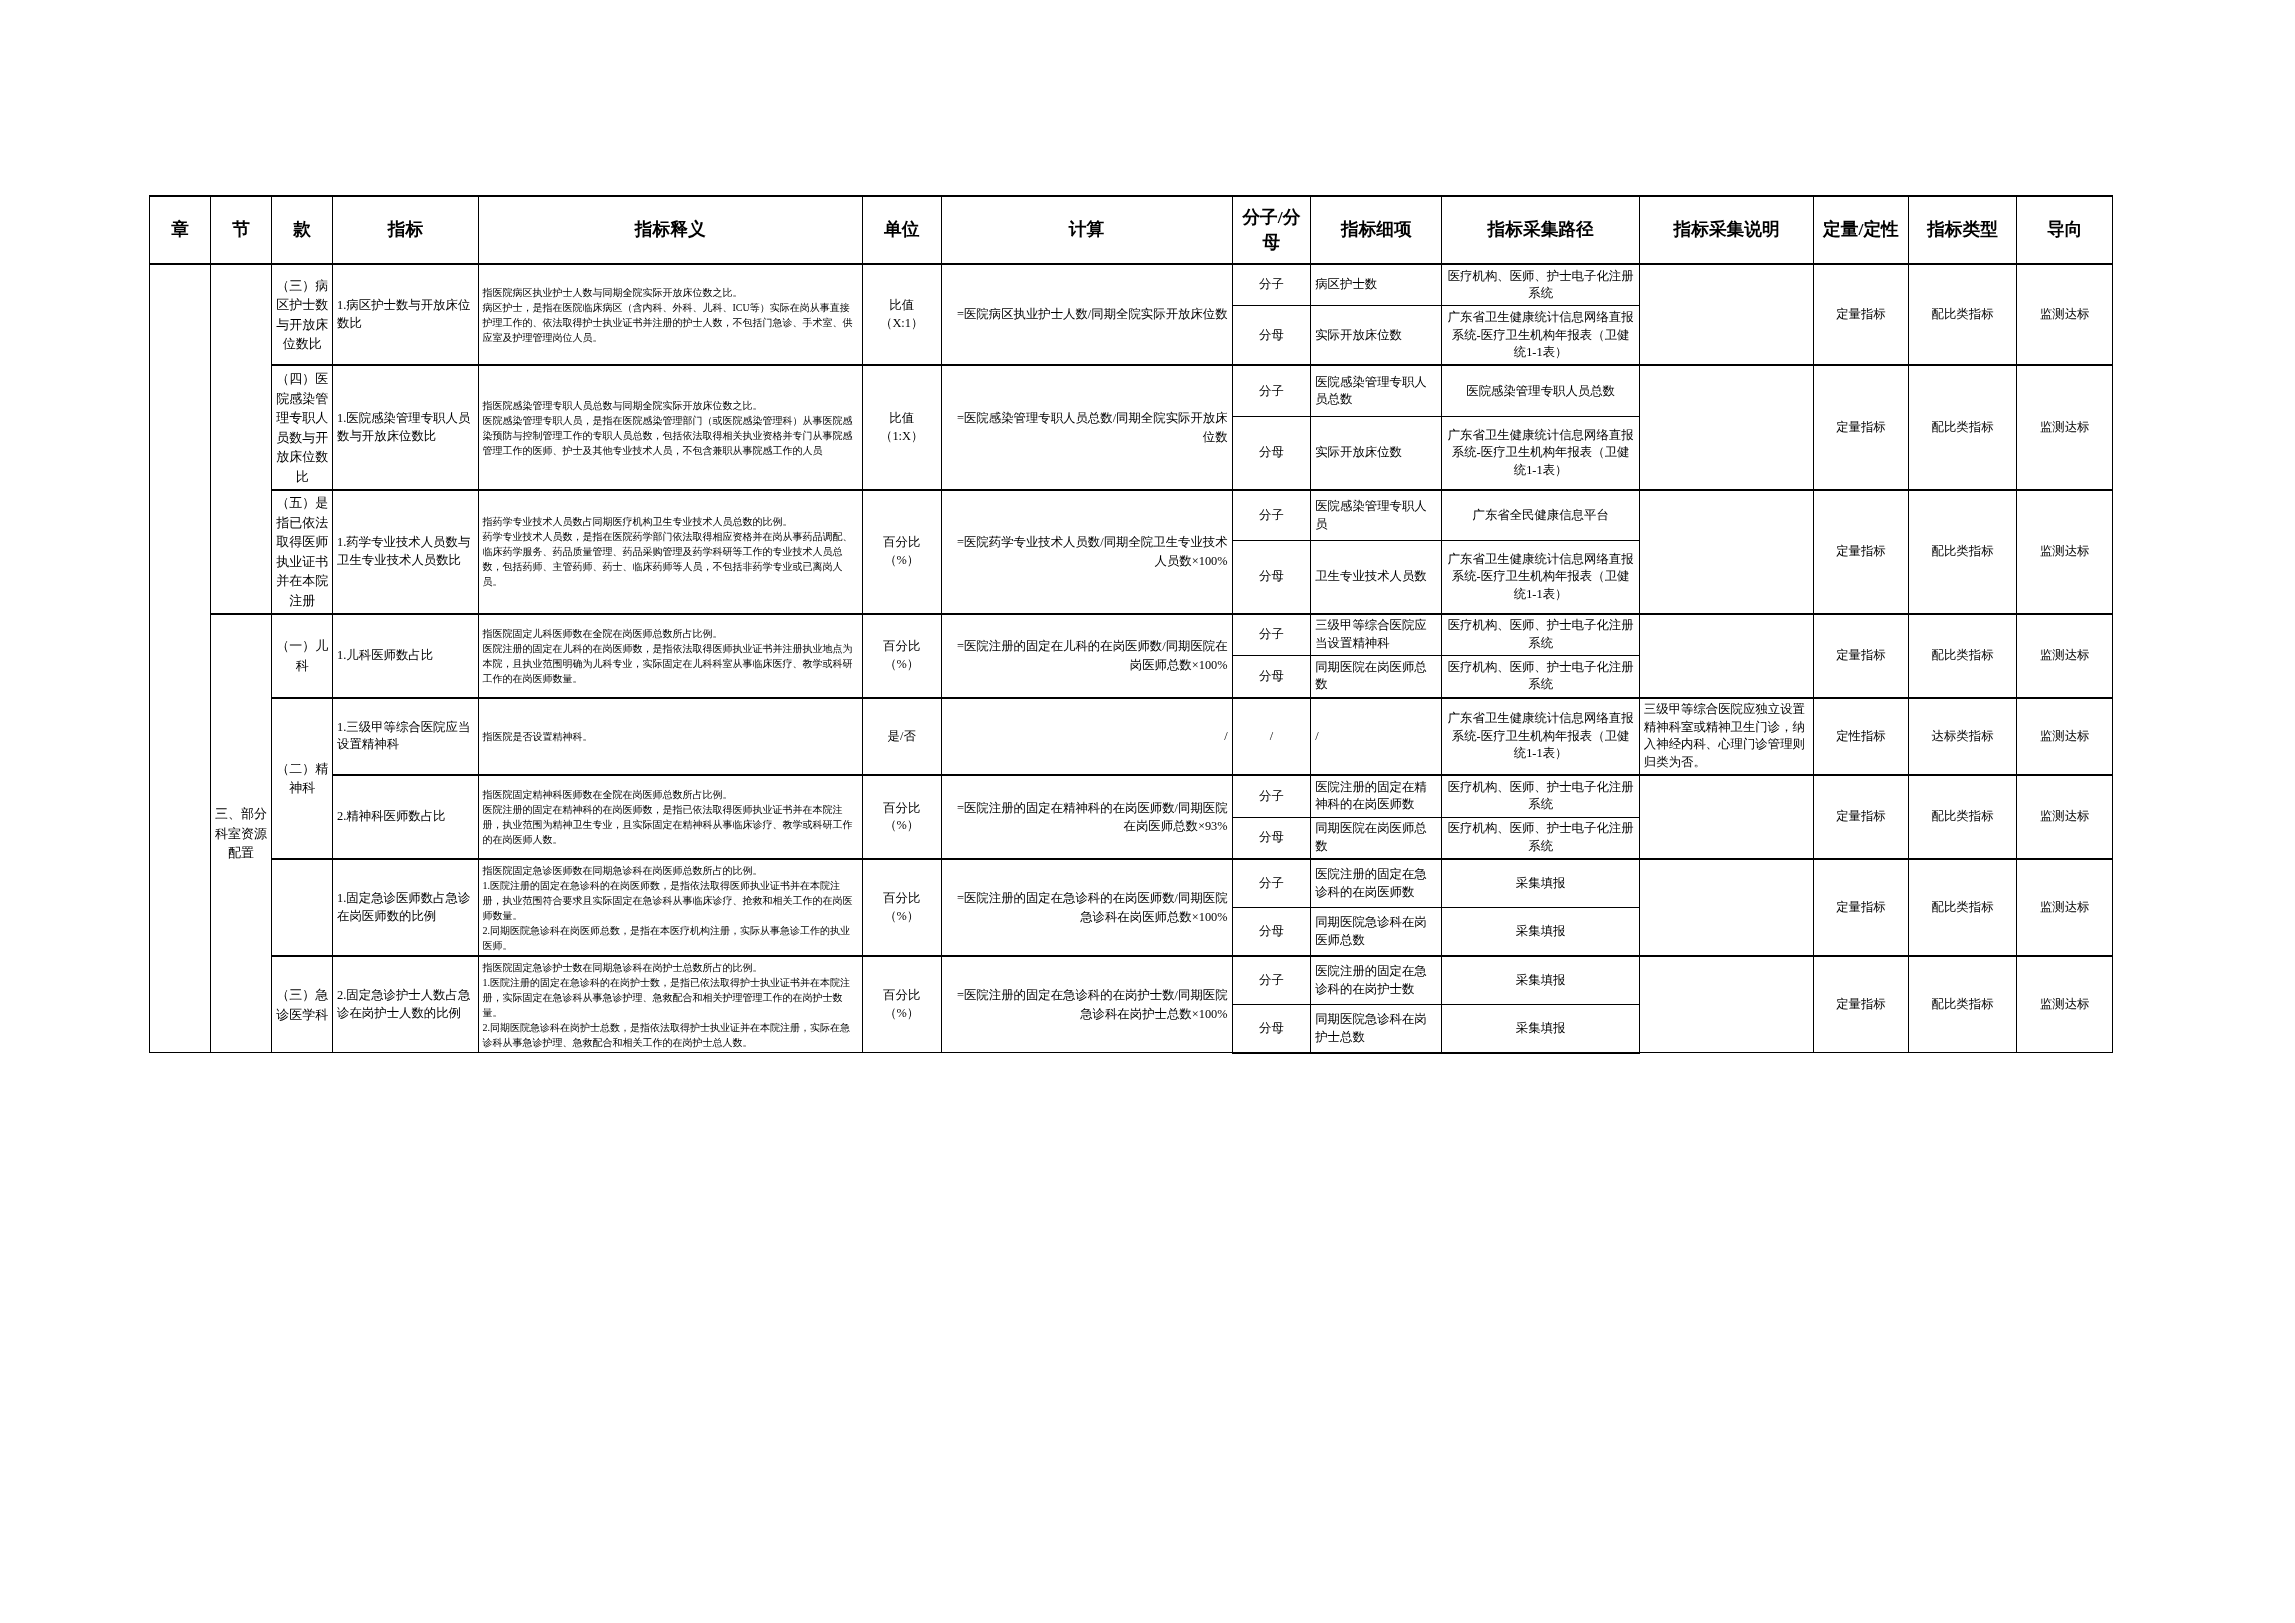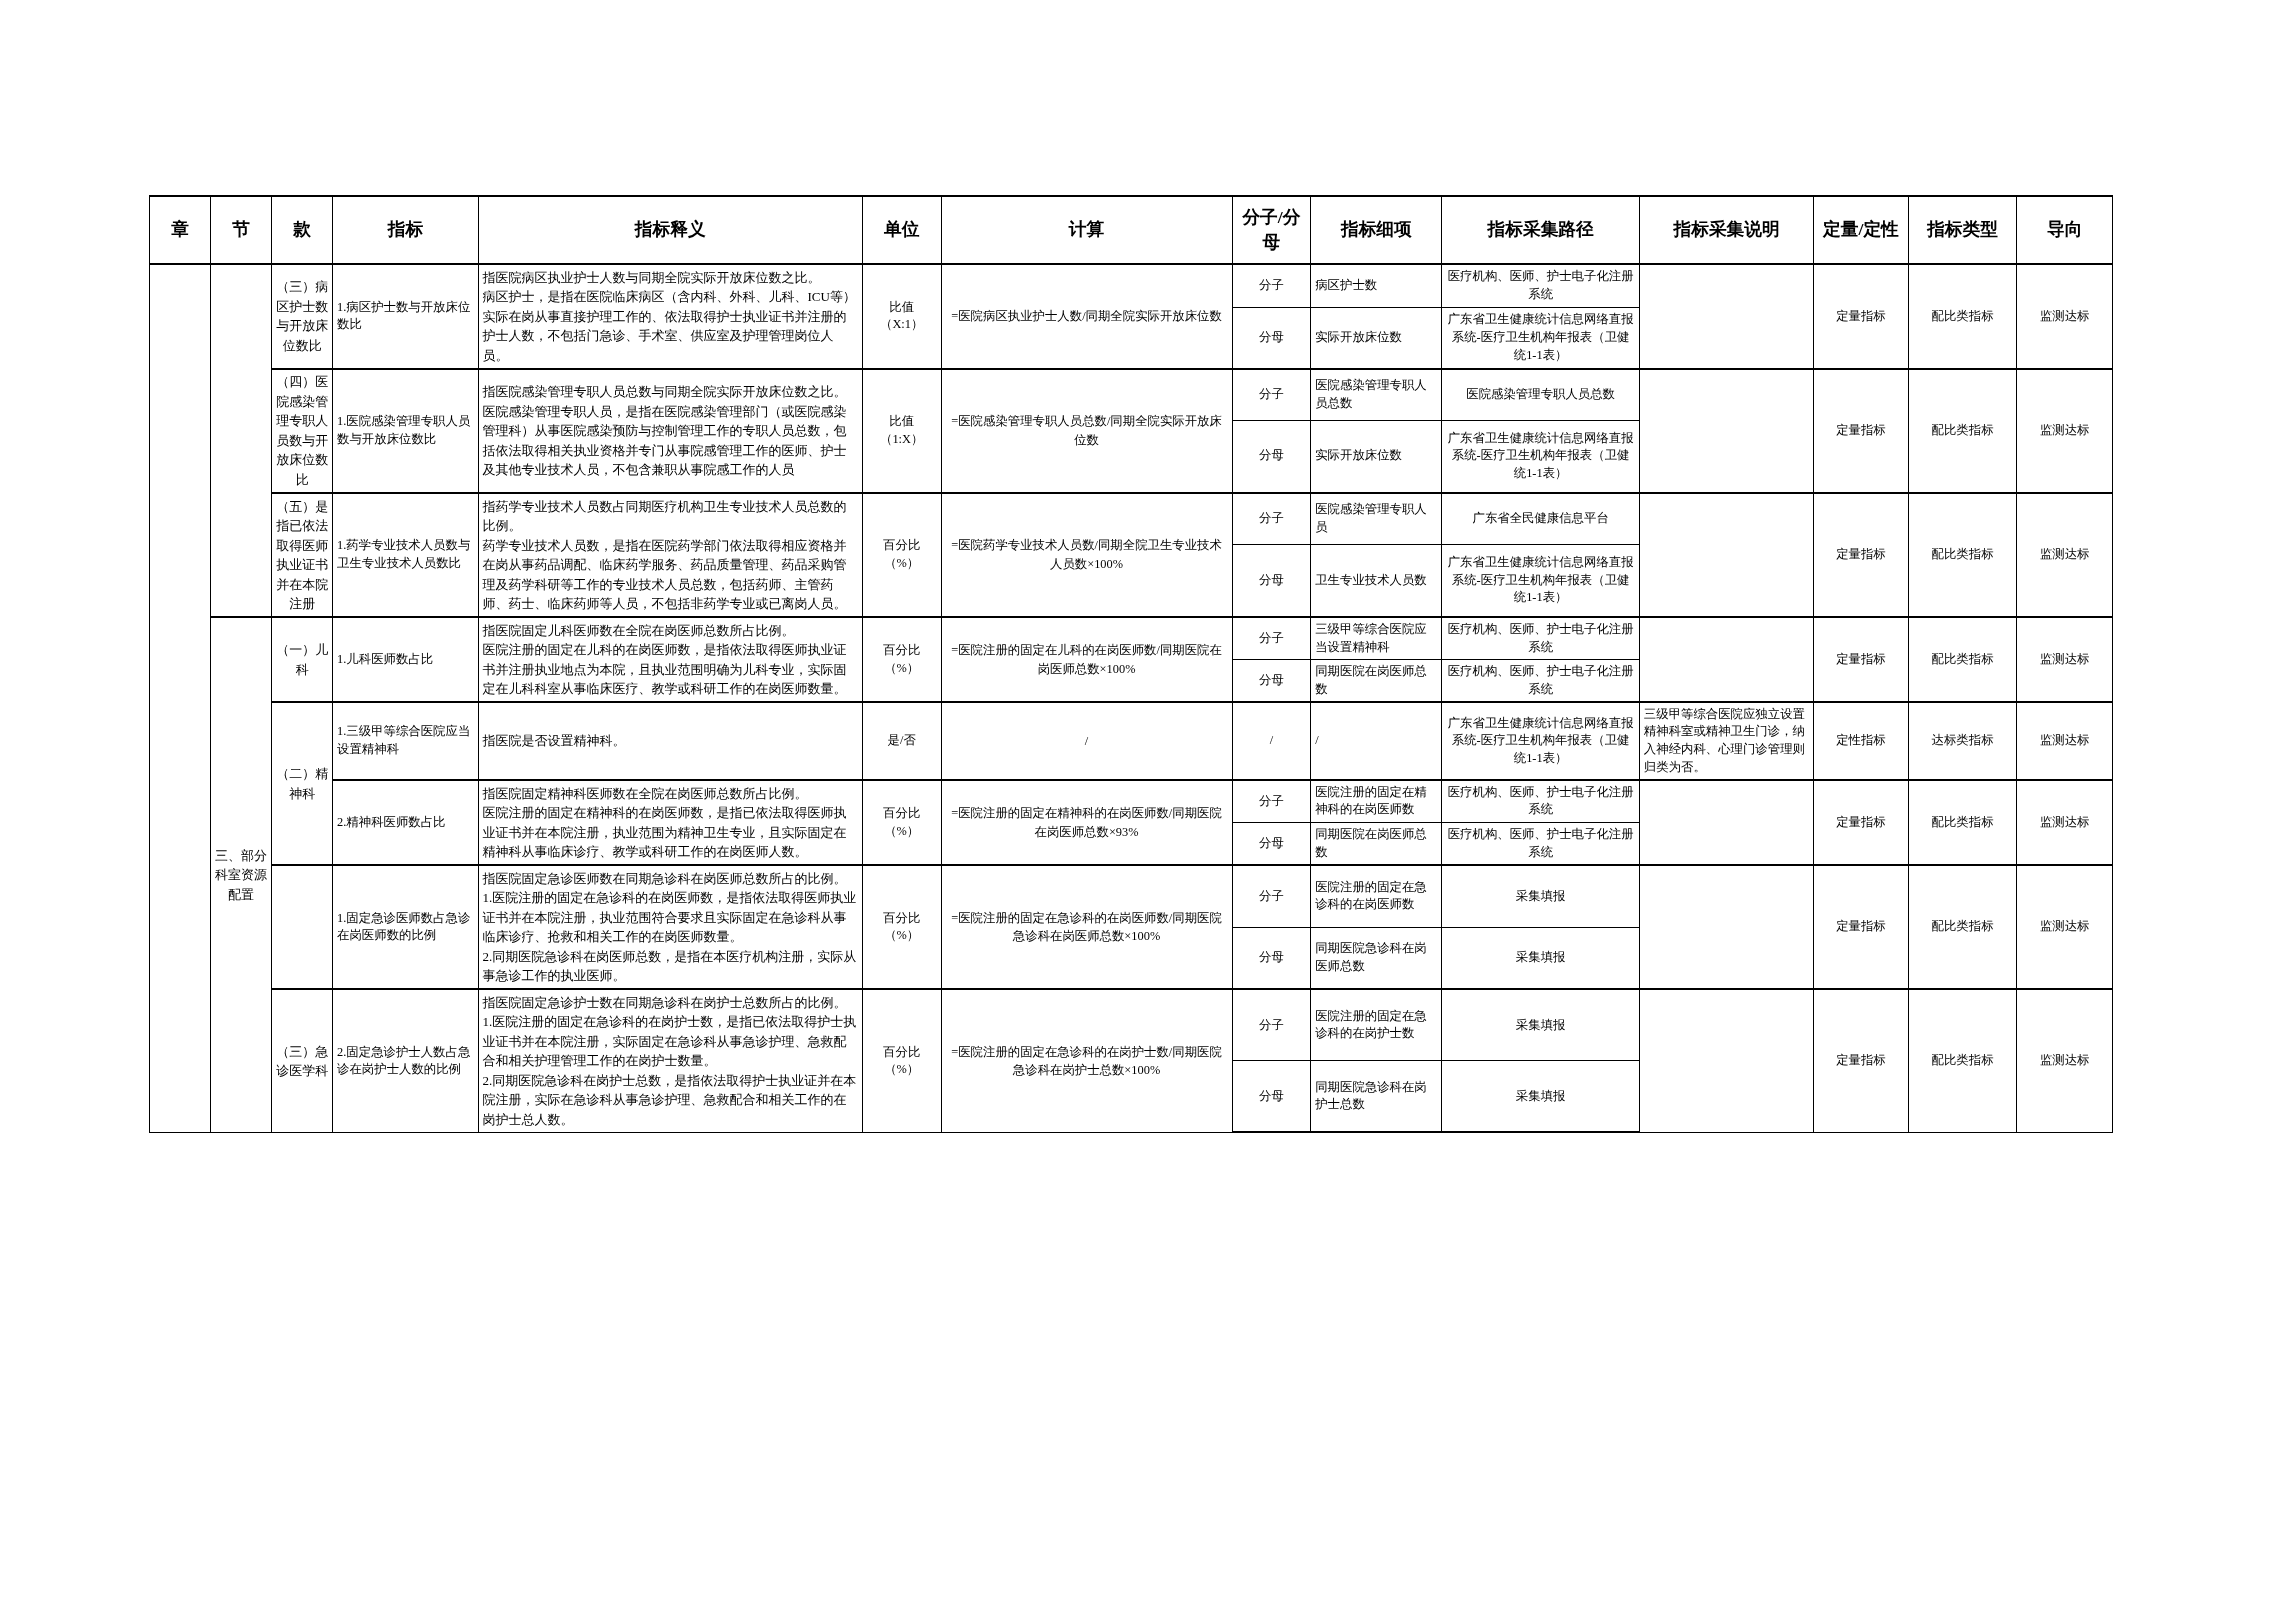--- a/index.html
+++ b/index.html
@@ -6,22 +6,22 @@
   body{font-family:"Liberation Serif","DejaVu Serif",serif;}
   .page{width:2295px;height:1623px;position:relative;background:#fff;box-sizing:border-box;}
   .sheet{position:absolute;left:149px;top:195px;width:1964px;}
   table{border-collapse:collapse;table-layout:fixed;width:1964px;}
   td,th{border:0.7px solid #000;padding:2.6px 3.9px;vertical-align:middle;font-size:12.4px;line-height:1.42;color:#000;}
   thead th{font-weight:bold;text-align:center;font-size:17.7px;padding:7.9px 2.6px;border-top:2px solid #000;border-bottom:2px solid #000;}
   .sep-top > td{border-top:2px solid #000;}
   .c{text-align:center;}
   .l{text-align:left;}
   .nowrapish{white-space:pre-wrap;text-align:center;}
-  .desc{text-align:left;font-size:13px;line-height:1.5;font-family:Liberation Serif, serif;}
-  .formula{text-align:center;font-size:12.4px;line-height:1.5;}
+  .desc{text-align:left;font-size:10px;line-height:1.5;font-family:Liberation Serif, serif;}
+  .formula{text-align:right;font-size:12.4px;line-height:1.5;}
   .narrowtxt{text-align:center;font-size:13px;line-height:1.5;margin-top:25px;}
   .lastrow td{border-bottom:2px solid #000;}
 </style>
 </head>
 <body>
 
 <div class="page">
   <div class="sheet">
   <table>
     <colgroup>

